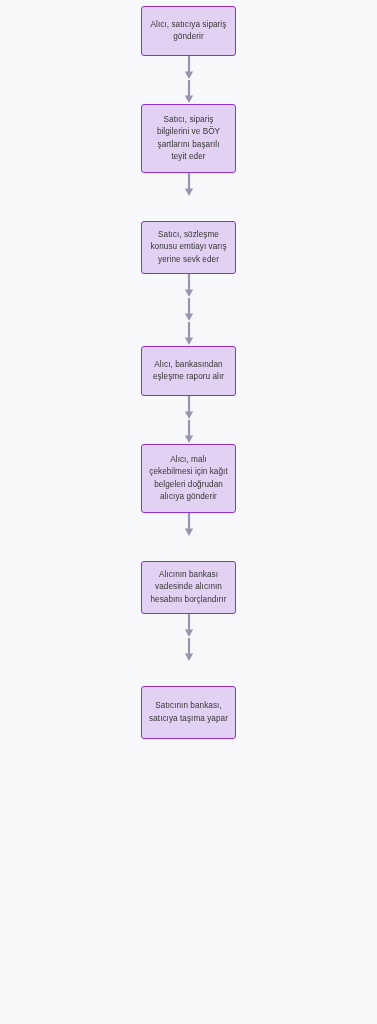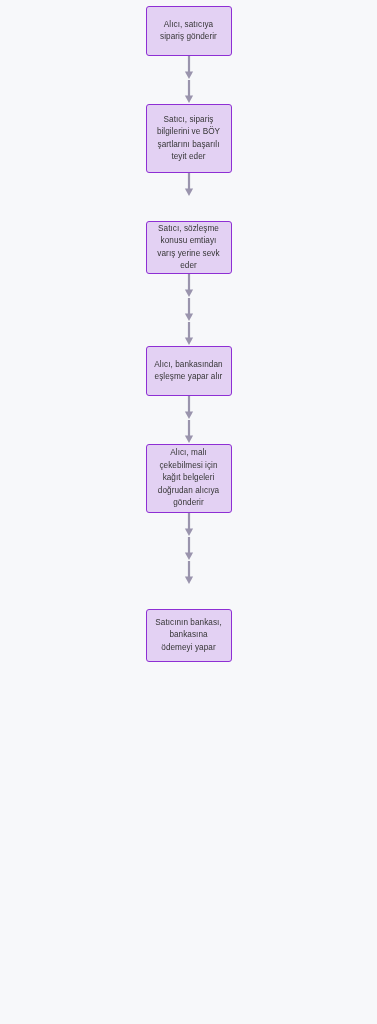--- a/index.html
+++ b/index.html
@@ -19,21 +19,21 @@
     width: 377px;
     height: 1024px;
     box-sizing: border-box;
     display: flex;
     flex-direction: column;
     align-items: center;
     padding-top: 6px;
   }
 
   .node {
-    width: 86px;
+    width: 95px;
     box-sizing: border-box;
     background: #e3d1f3;
     border: 1.6px solid #8e2fd4;
     border-radius: 3px;
     color: #353535;
     font-size: 8.2px;
     line-height: 12.4px;
     text-align: center;
     display: flex;
     align-items: center;
@@ -109,21 +109,21 @@
         <polygon points="7,23 2.9,15.5 11.1,15.5" fill="#9a94ad"></polygon>
       </svg>
     </div>
     <div class="connector">
       <svg viewBox="0 0 14 24" xmlns="http://www.w3.org/2000/svg">
         <line x1="7" y1="0" x2="7" y2="17" stroke="#9a94ad" stroke-width="2.2"></line>
         <polygon points="7,23 2.9,15.5 11.1,15.5" fill="#9a94ad"></polygon>
       </svg>
     </div>
     <div class="node lines-2">
-      <span class="node-text">Alıcı, bankasından eşleşme yapar alır</span>
+      <span class="node-text">Alıcı, bankasından eşleşme raporu alır</span>
     </div>
     <div class="connector">
       <svg viewBox="0 0 14 24" xmlns="http://www.w3.org/2000/svg">
         <line x1="7" y1="0" x2="7" y2="17" stroke="#9a94ad" stroke-width="2.2"></line>
         <polygon points="7,23 2.9,15.5 11.1,15.5" fill="#9a94ad"></polygon>
       </svg>
     </div>
     <div class="connector">
       <svg viewBox="0 0 14 24" xmlns="http://www.w3.org/2000/svg">
         <line x1="7" y1="0" x2="7" y2="17" stroke="#9a94ad" stroke-width="2.2"></line>
@@ -132,28 +132,31 @@
     </div>
     <div class="node lines-4">
       <span class="node-text">Alıcı, malı çekebilmesi için kağıt belgeleri doğrudan alıcıya gönderir</span>
     </div>
     <div class="connector">
       <svg viewBox="0 0 14 24" xmlns="http://www.w3.org/2000/svg">
         <line x1="7" y1="0" x2="7" y2="17" stroke="#9a94ad" stroke-width="2.2"></line>
         <polygon points="7,23 2.9,15.5 11.1,15.5" fill="#9a94ad"></polygon>
       </svg>
     </div>
+    <div class="node lines-3">
+      <span class="node-text">Alıcının bankası vadesinde alıcının hesabını borçlandırır</span>
+    </div>
     <div class="connector">
       <svg viewBox="0 0 14 24" xmlns="http://www.w3.org/2000/svg">
         <line x1="7" y1="0" x2="7" y2="17" stroke="#9a94ad" stroke-width="2.2"></line>
         <polygon points="7,23 2.9,15.5 11.1,15.5" fill="#9a94ad"></polygon>
       </svg>
     </div>
     <div class="connector">
       <svg viewBox="0 0 14 24" xmlns="http://www.w3.org/2000/svg">
         <line x1="7" y1="0" x2="7" y2="17" stroke="#9a94ad" stroke-width="2.2"></line>
         <polygon points="7,23 2.9,15.5 11.1,15.5" fill="#9a94ad"></polygon>
       </svg>
     </div>
     <div class="node lines-3">
-      <span class="node-text">Satıcının bankası, bankasına ödemeyi yapar</span>
+      <span class="node-text">Satıcının bankası, satıcıya taşıma yapar</span>
     </div>
   </div>
 
 </body></html>

